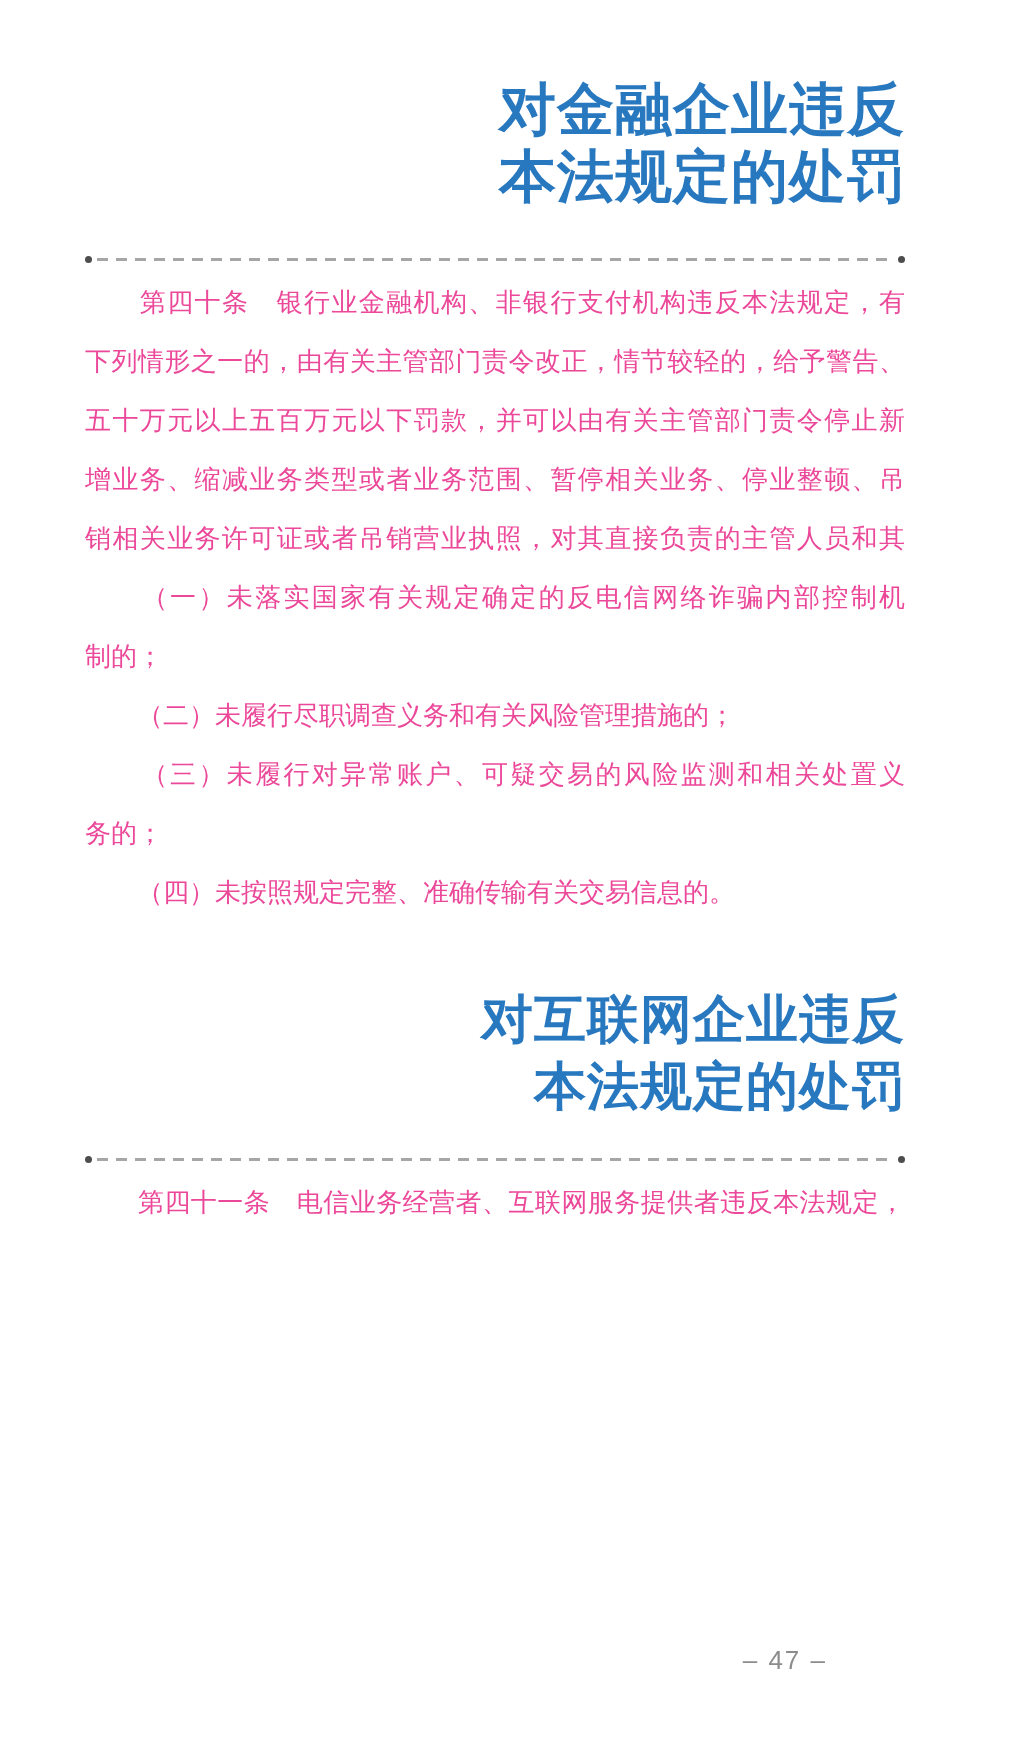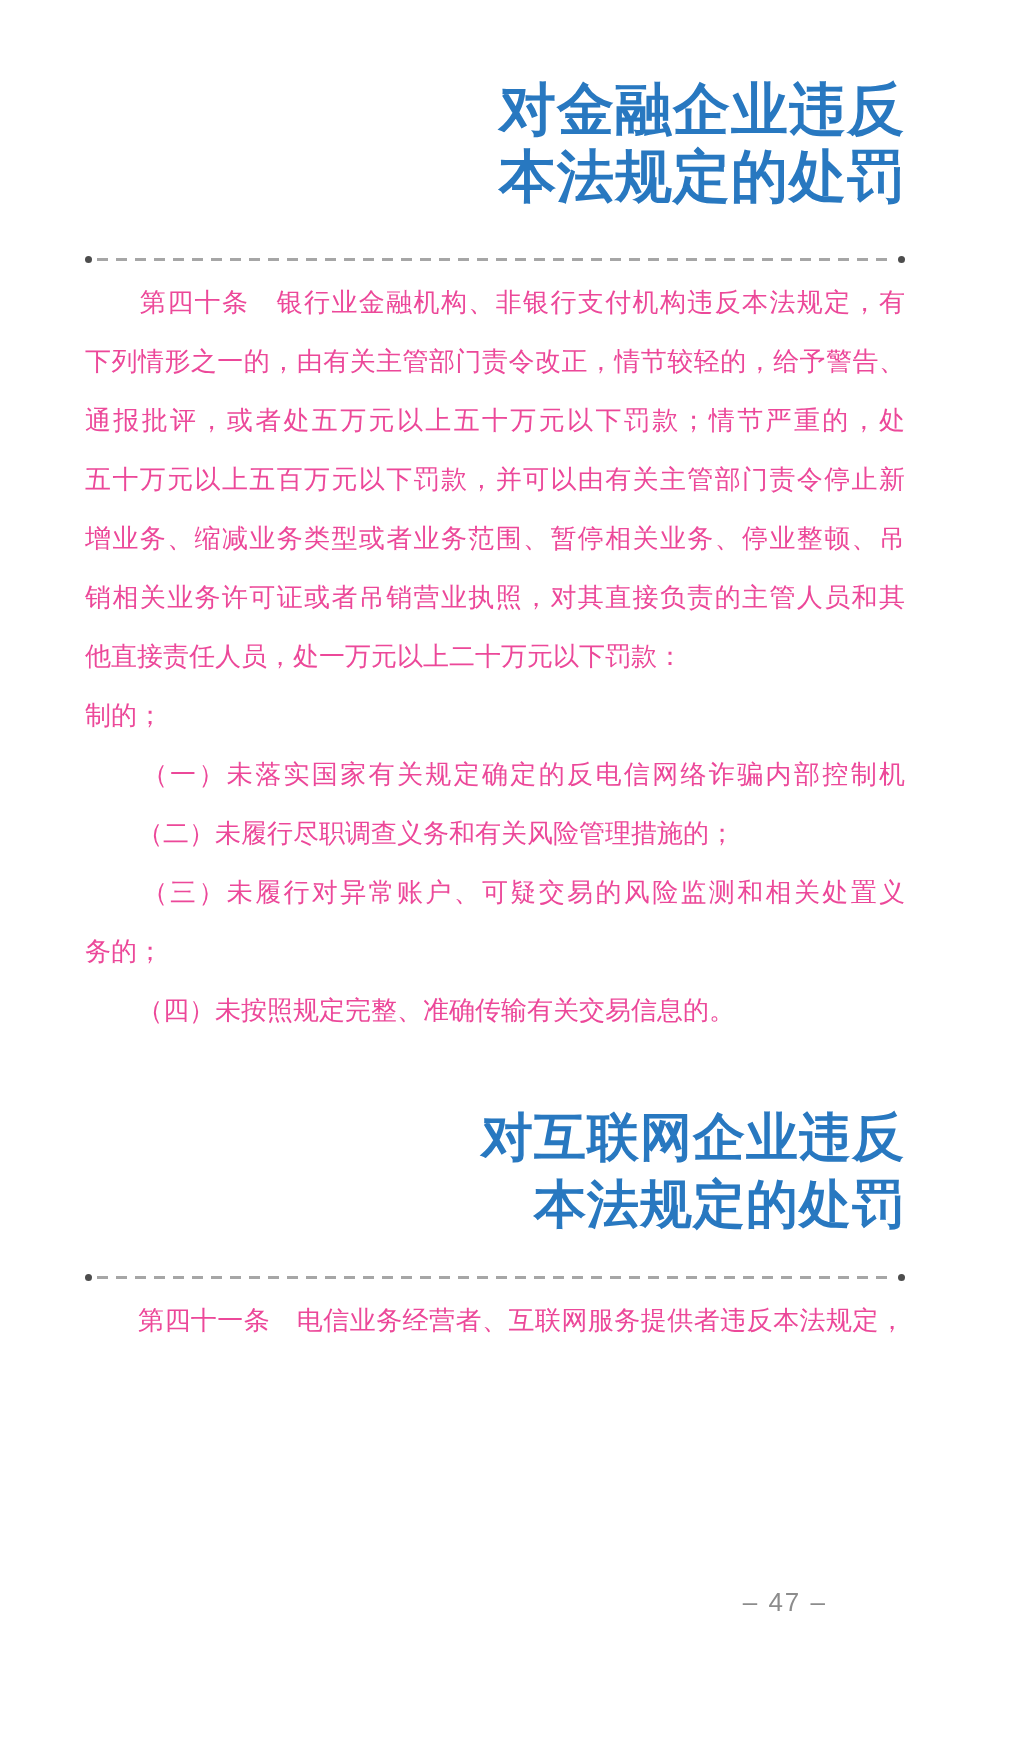--- a/index.html
+++ b/index.html
@@ -38,21 +38,21 @@
     height:59px;
     color:#ec4899;
     text-align:justify;
     text-align-last:left;
     overflow:visible;
   }
   .bline.just { text-align-last:justify; }
 
   .footer {
     position:absolute;
-    top:1587px; left:0; right:97px;
+    top:1645px; left:0; right:97px;
     text-align:right;
     font-size:26px;
     color:#8c8c8c;
     letter-spacing:2px;
   }
 </style>
 </head>
 <body>
 
 <div class="page">
@@ -64,27 +64,25 @@
         <span>本法规定的处罚</span>
       </h1>
       <div class="divider d1">
         <span class="dot"></span>
         <span class="dashes"></span>
         <span class="dot"></span>
       </div>
       <div class="body-block">
           <div class="bline just">　　第四十条　银行业金融机构、非银行支付机构违反本法规定，有</div>
           <div class="bline just">下列情形之一的，由有关主管部门责令改正，情节较轻的，给予警告、</div>
-          <div class="bline just">通报批评，或者处五万元以上五十万元以下罚款；情节严重的，处</div>
           <div class="bline just">五十万元以上五百万元以下罚款，并可以由有关主管部门责令停止新</div>
           <div class="bline just">增业务、缩减业务类型或者业务范围、暂停相关业务、停业整顿、吊</div>
           <div class="bline just">销相关业务许可证或者吊销营业执照，对其直接负责的主管人员和其</div>
-          <div class="bline">他直接责任人员，处一万元以上二十万元以下罚款：</div>
+          <div class="bline just">　　（一）未落实国家有关规定确定的反电信网络诈骗内部控制机</div>
           <div class="bline">制的；</div>
-          <div class="bline just">　　（一）未落实国家有关规定确定的反电信网络诈骗内部控制机</div>
           <div class="bline">　　（二）未履行尽职调查义务和有关风险管理措施的；</div>
           <div class="bline just">　　（三）未履行对异常账户、可疑交易的风险监测和相关处置义</div>
           <div class="bline">务的；</div>
           <div class="bline">　　（四）未按照规定完整、准确传输有关交易信息的。</div>
         </div>
     </section>
 
     <section>
       <h1 class="sec-title t-md">
         <span>对互联网企业违反</span><br>

